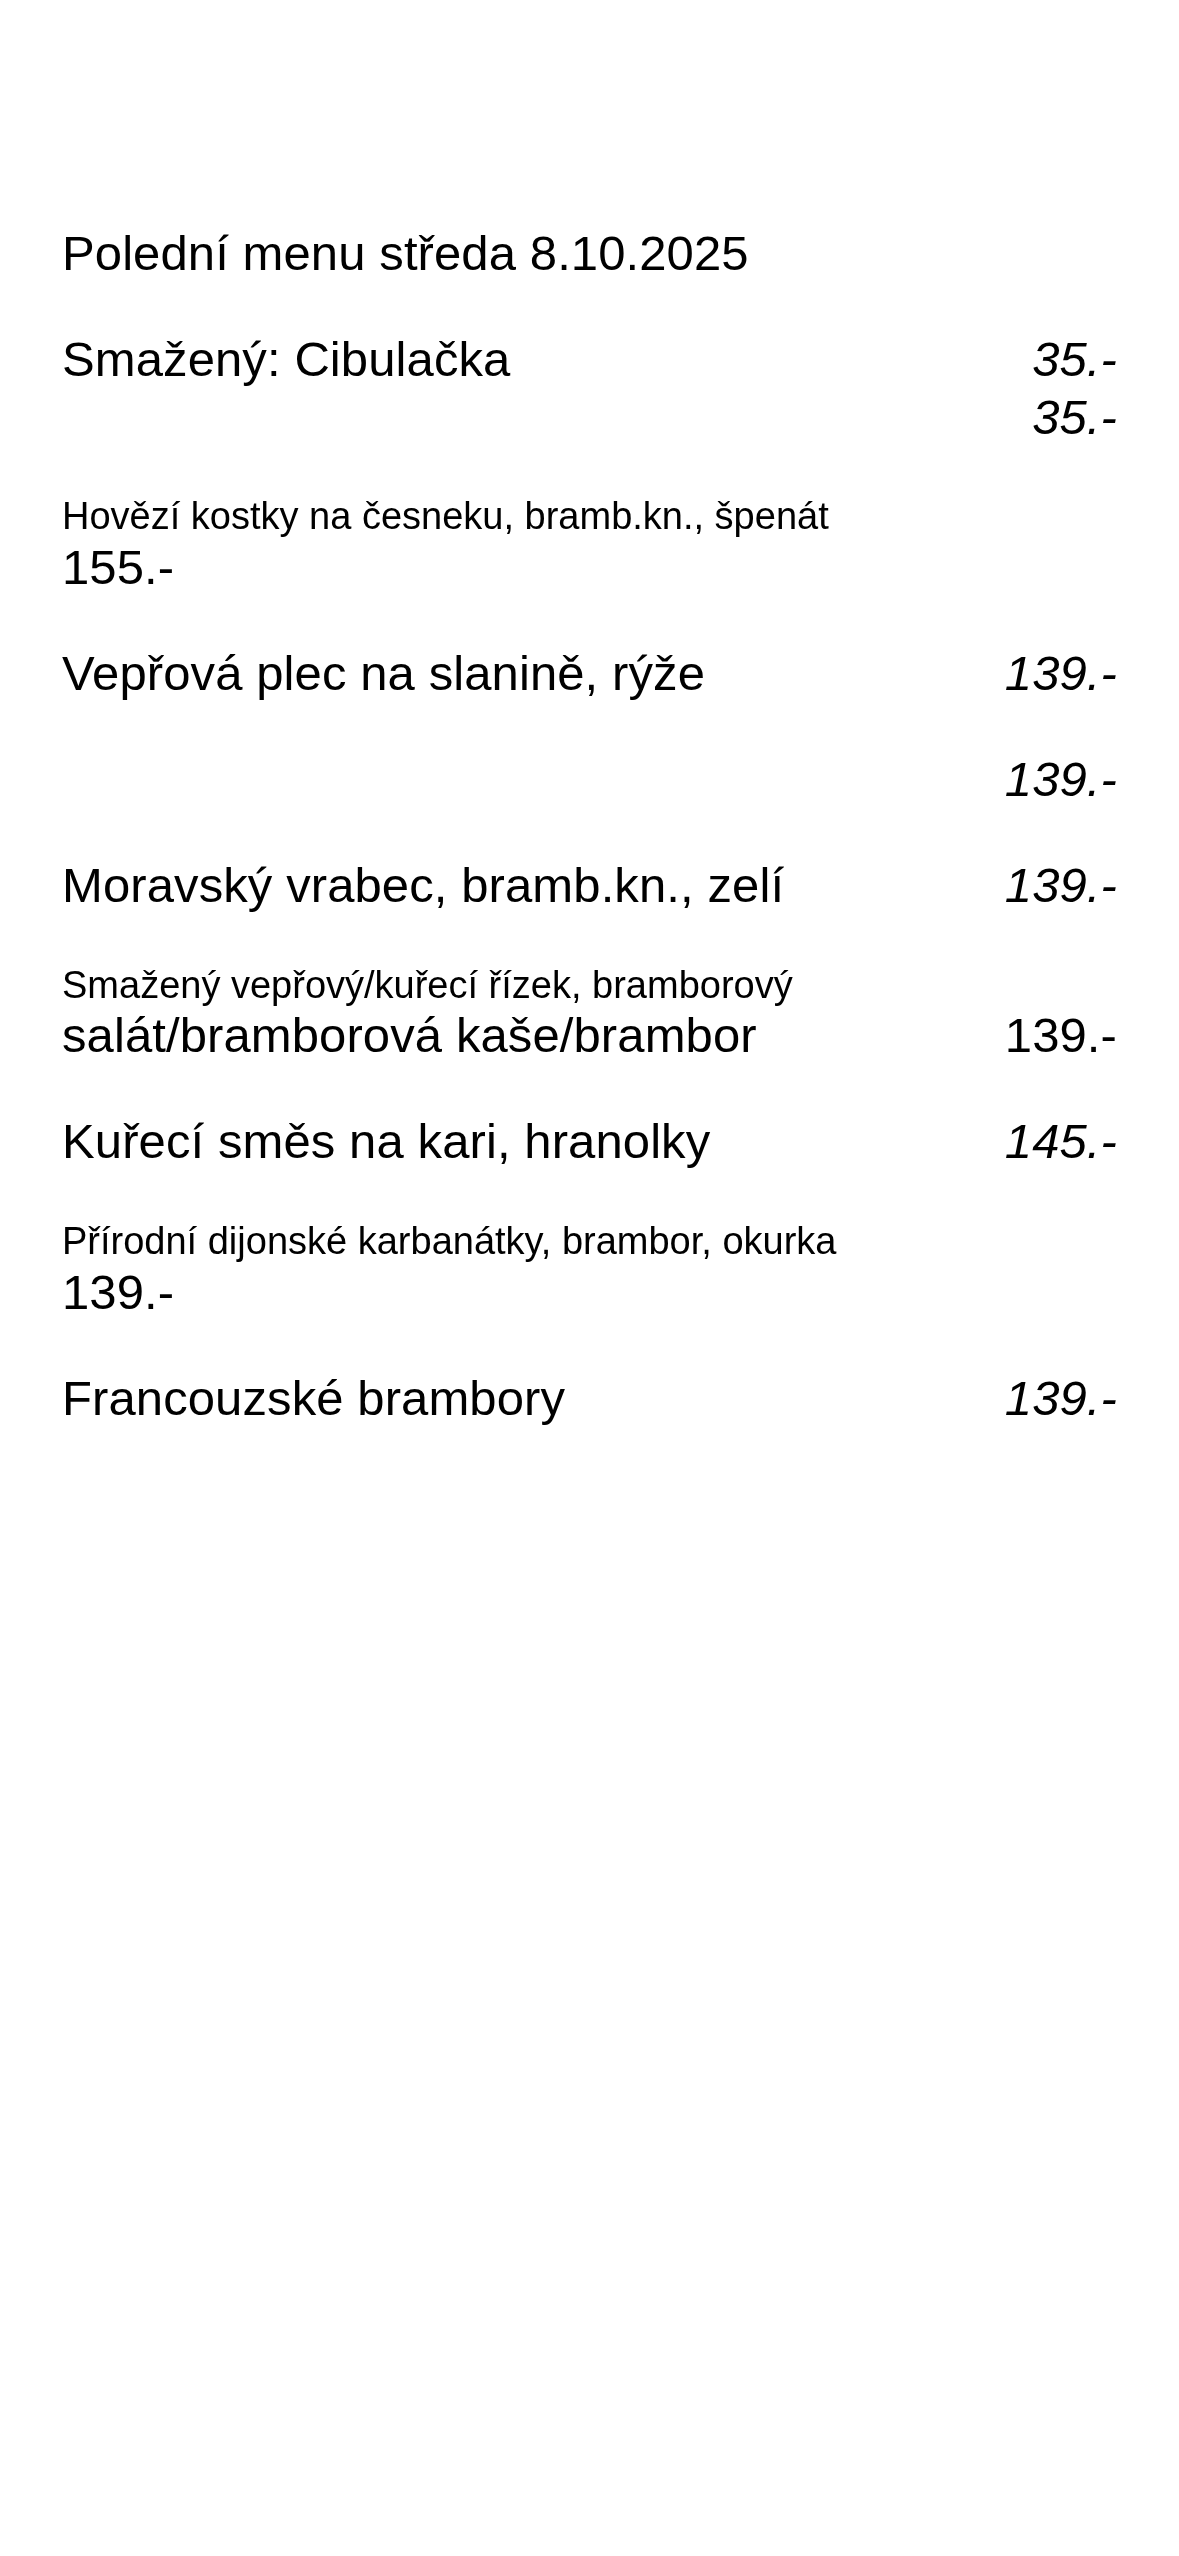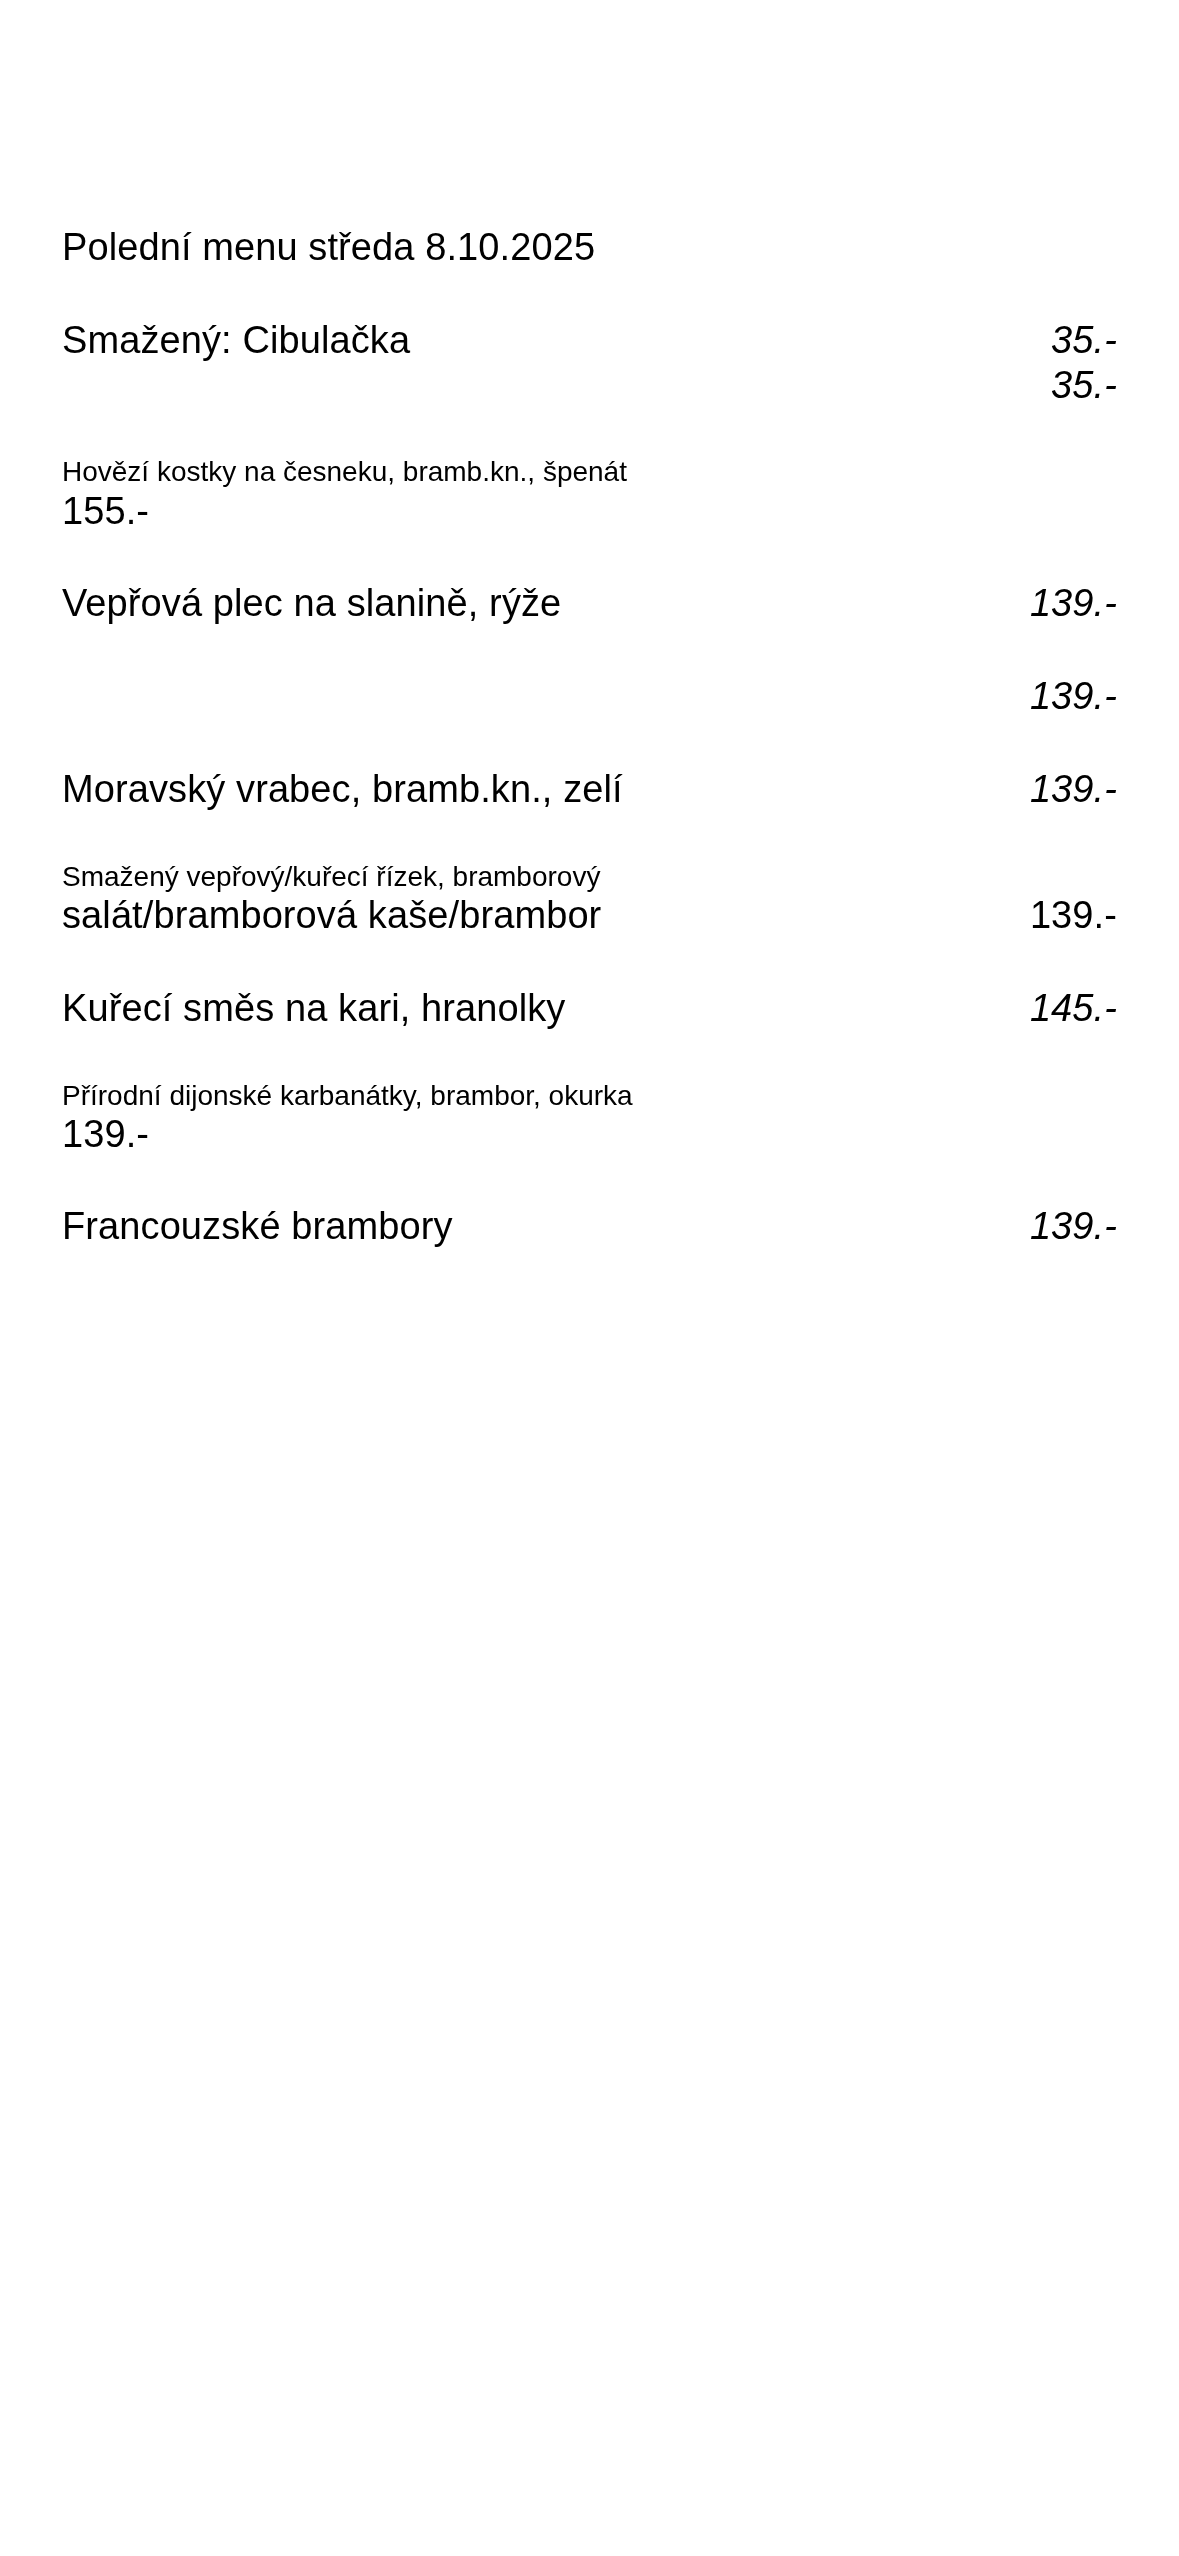--- a/index.html
+++ b/index.html
@@ -19,21 +19,21 @@
     width: 1179px;
     height: 2556px;
     box-sizing: border-box;
     padding: 225px 0 0 0;
   }
   .menu {
     width: 1115px;
     margin: 0 auto 0 62px;
   }
   .line {
-    font-size: 38px;
+    font-size: 49px;
     line-height: 1.18;
     letter-spacing: 0.1px;
     white-space: nowrap;
   }
   .title {
     margin-bottom: 48px;
   }
   .block {
     margin-bottom: 48px;
   }
@@ -56,21 +56,21 @@
   .indent {
     padding-left: 200px;
   }
   
   .wrap {
     width: 1055px;
   }
   .wrap .name {
     display: block;
     white-space: normal;
-    font-size: 28px;
+    font-size: 38px;
     line-height: 1.18;
   }
   .wrap .priceline {
     display: flex;
     width: 1055px;
   }
   .wrap .priceline .w-left {
     flex: 0 0 auto;
     white-space: nowrap;
   }

